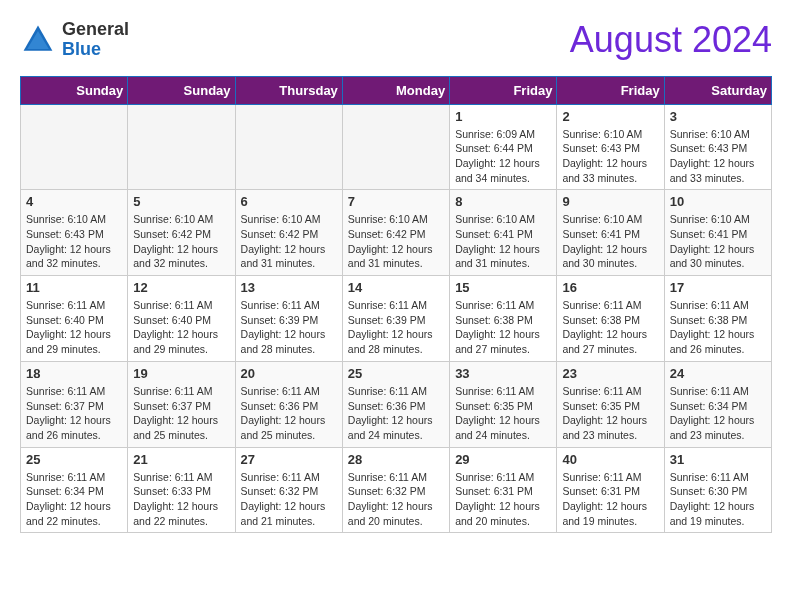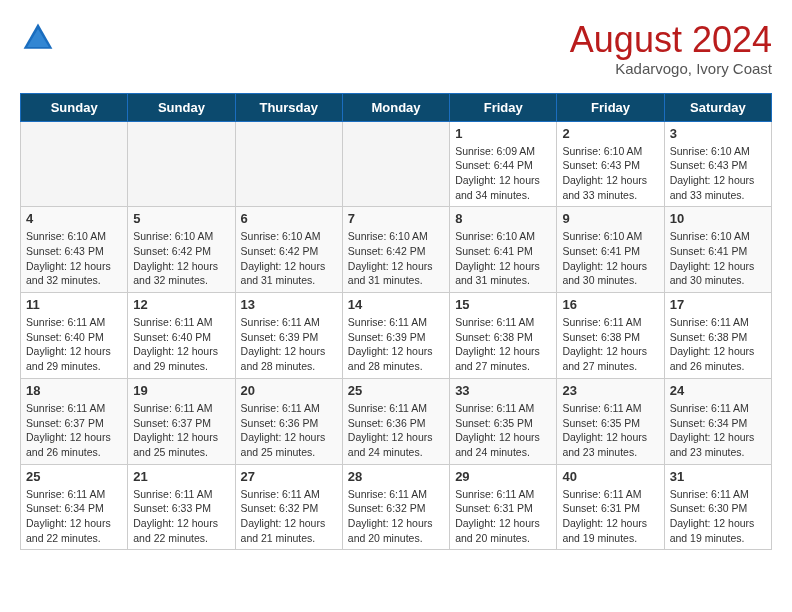--- a/index.html
+++ b/index.html
@@ -39,38 +39,38 @@
     .logo-icon {
       width: 36px;
       height: 36px;
     }
     .title-block {
       text-align: right;
     }
     .month-year {
       font-size: 36px;
       font-weight: normal;
-      color: #b91c1c;
+      color: #6d28d9;
       line-height: 1.1;
     }
     .location {
       font-size: 15px;
       color: #555;
     }
     table {
       width: 100%;
       border-collapse: collapse;
     }
     th {
-      background: #0c4a6e;
+      background: #701a75;
       color: #fff;
       font-size: 13px;
       font-weight: bold;
       padding: 6px 4px;
-      text-align: center;
+      text-align: right;
       border: 1px solid #1a6dbf;
     }
     td {
       border: 1px solid #ccc;
       vertical-align: top;
       padding: 4px 5px;
       font-size: 11px;
       color: #333;
       width: calc(100% / 7);
       min-height: 80px;
@@ -99,24 +99,27 @@
   </style>
 </head>
 <body>
 
 <div class="header">
   <div class="logo">
     <svg class="logo-icon" viewBox="0 0 40 40">
       <polygon points="20,4 36,32 4,32" fill="#1a6dbf"></polygon>
       <polygon points="20,10 32,30 8,30" fill="#4a9fe8" opacity="0.5"></polygon>
     </svg>
+    <div class="logo-text">
+      <span class="logo-general">General</span>
+      <span class="logo-blue">Blue</span>
+    </div>
   </div>
   <div class="title-block">
     <div class="month-year">August 2024</div>
-    <div class="location">Kadarvogo, Ivory Coast</div>
   </div>
 </div>
 
 <table>
   <thead>
     <tr>
     <th>Sunday</th>
         <th>Sunday</th>
         <th>Thursday</th>
         <th>Monday</th>

